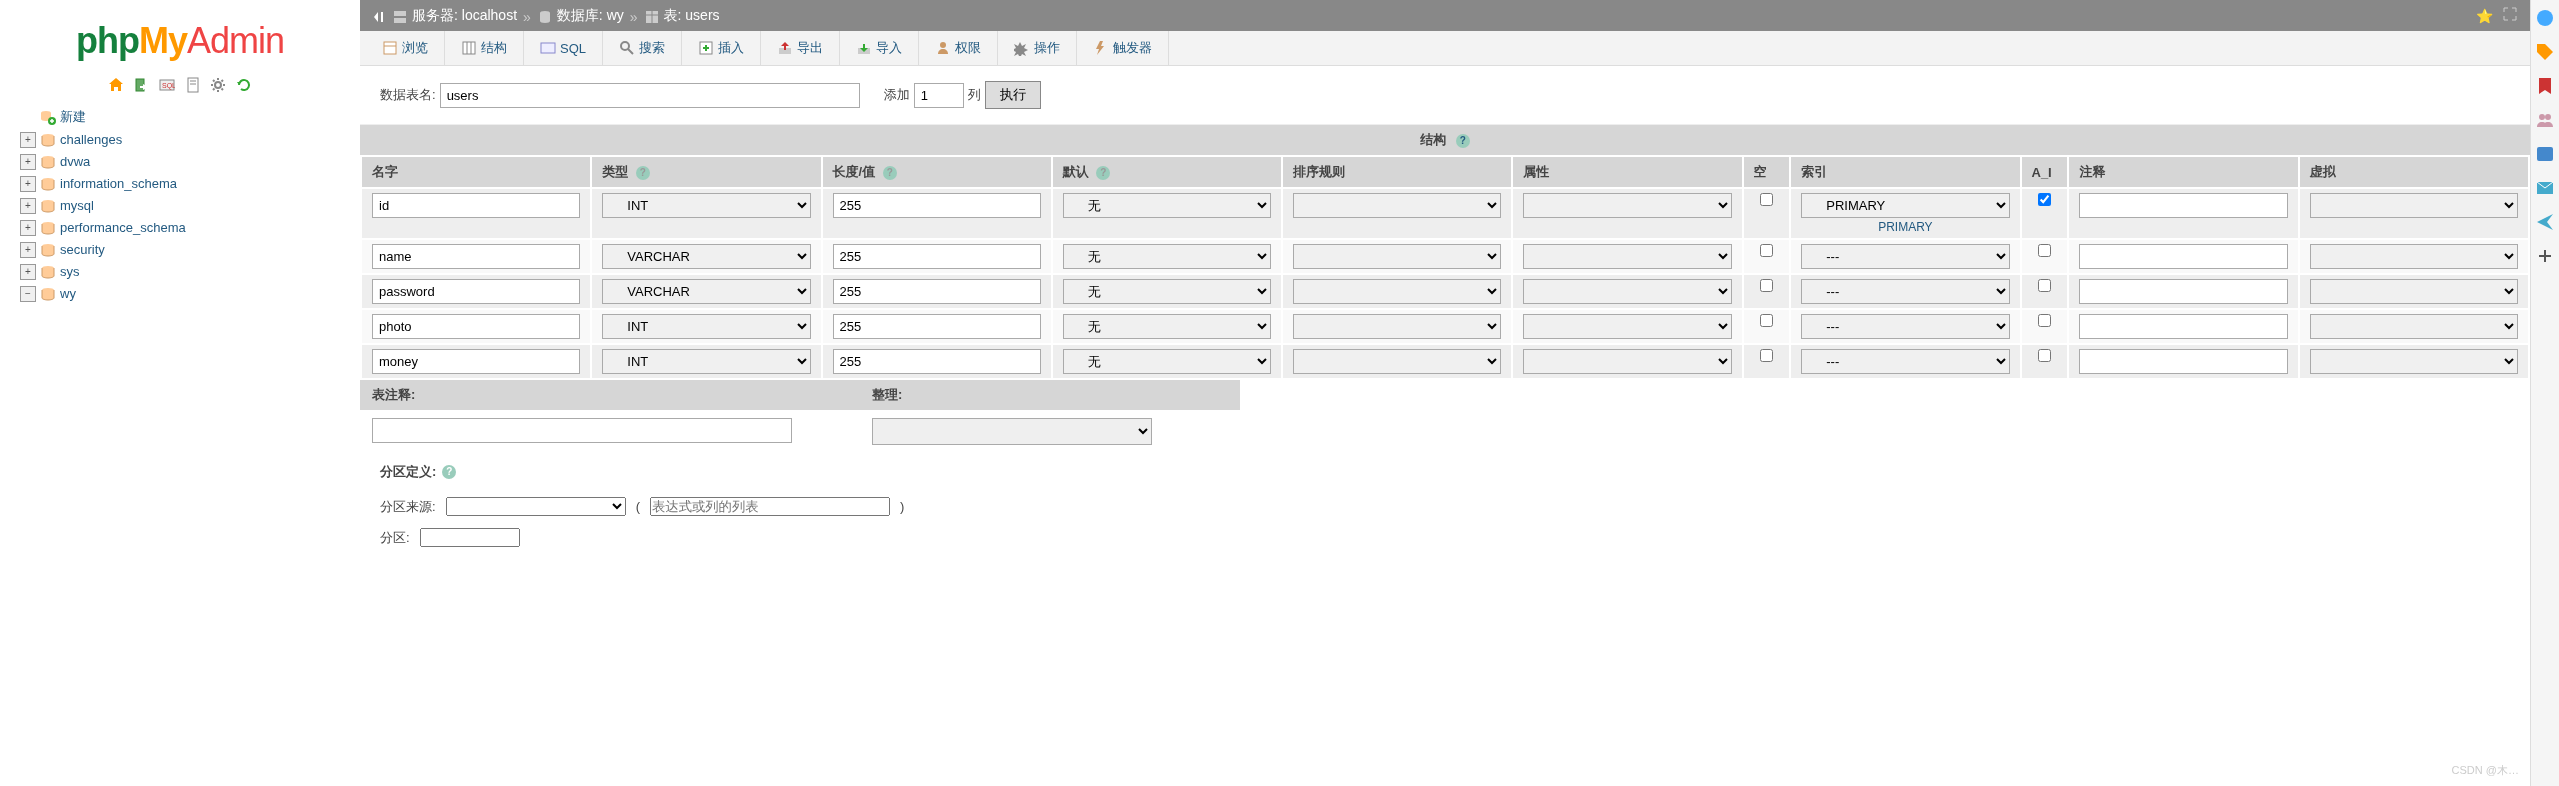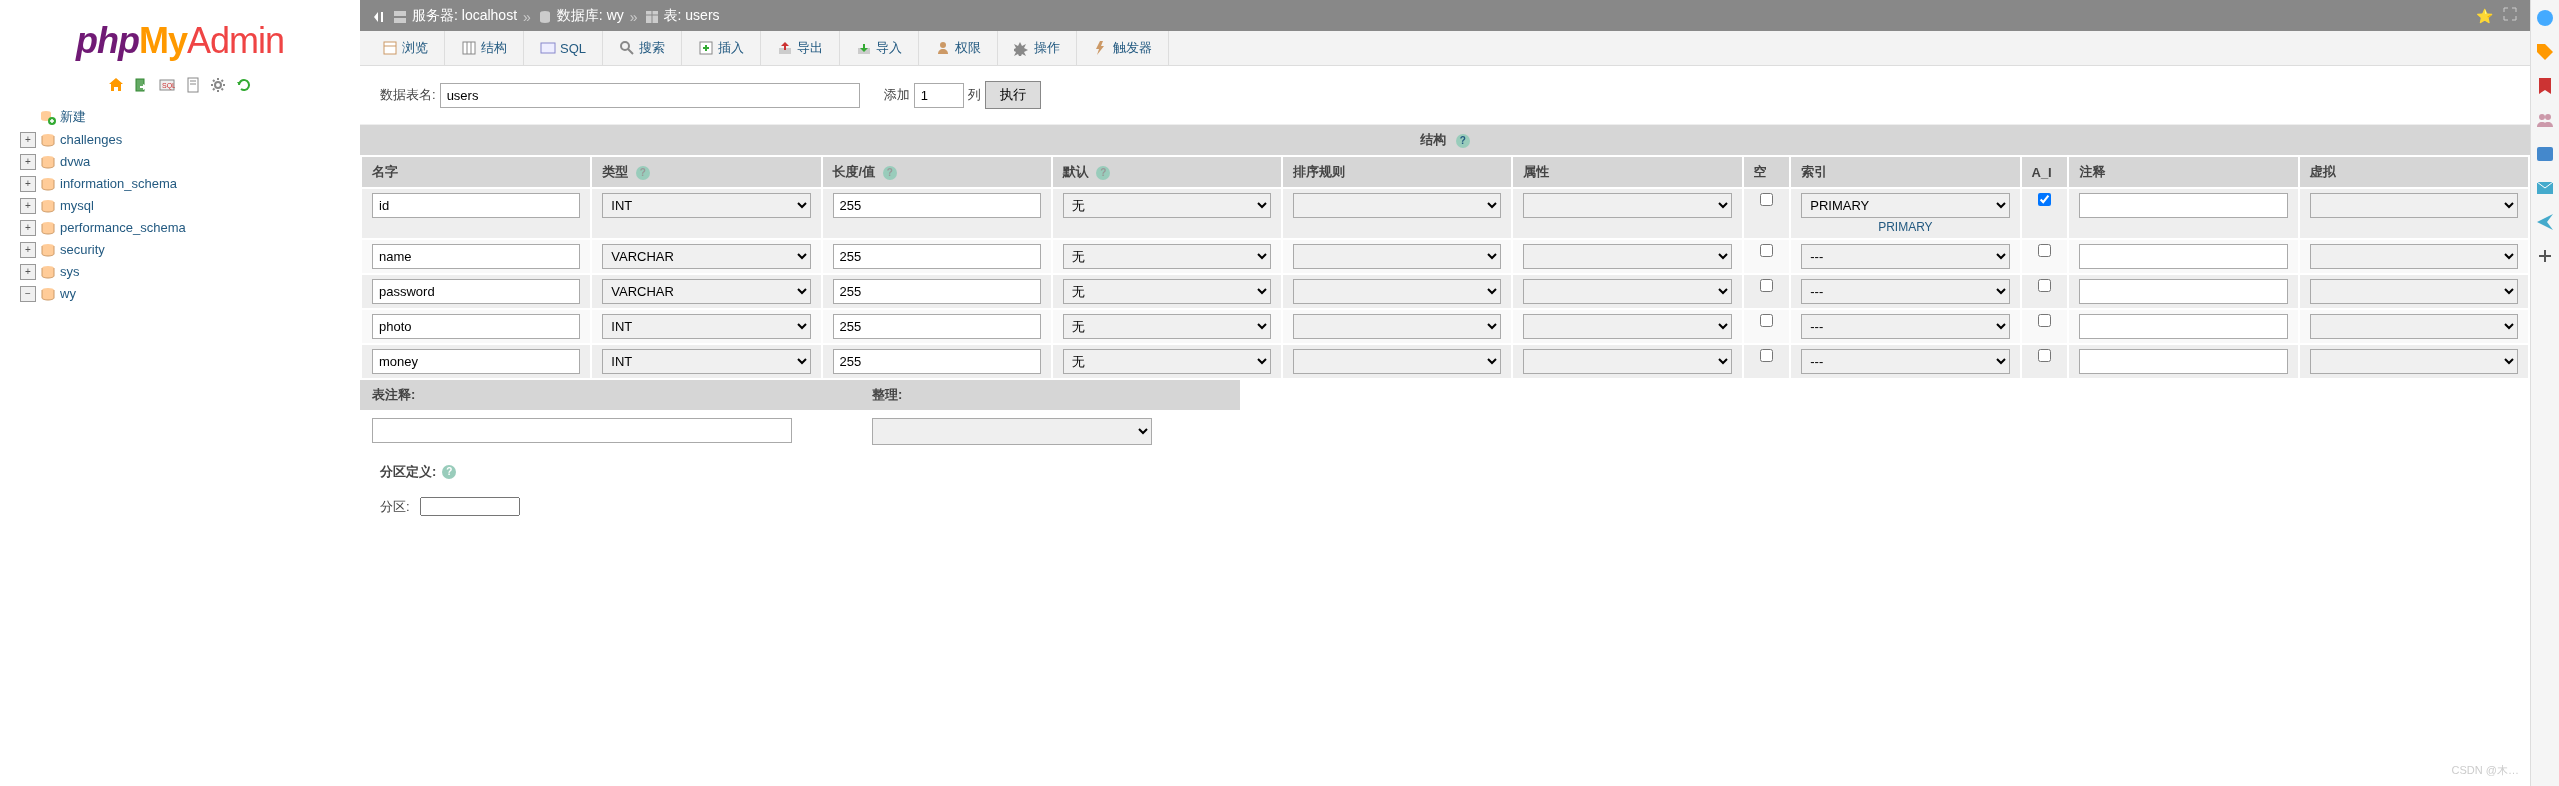--- a/index.html
+++ b/index.html
@@ -1,20 +1,20 @@
 <!DOCTYPE html>
 <html><head>
 <meta charset="utf-8">
 <style>
 * { box-sizing: border-box; margin: 0; padding: 0; }
 body { font-family: sans-serif; font-size: 13px; color: #444; width: 2559px; height: 786px; display: flex; background: #fff; }
 .main-wrapper { display: flex; width: 2530px; }
 .sidebar { width: 360px; background: #fff; padding-top: 10px; }
 .logo { text-align: center; padding: 10px 0; font-size: 36px; font-weight: normal; font-family: Verdana, sans-serif; letter-spacing: -1px; }
-.logo .p1 { color: #701a75; font-style: italic; font-weight: bold; }
+.logo .p1 { color: #15803d; font-weight: bold; }
 .logo .p2 { color: #f90; font-weight: bold; }
 .logo .p3 { color: #ef4444; }
 .toolbar { text-align: center; padding: 4px 0; }
 .toolbar span { margin: 0 3px; cursor: pointer; display: inline-block; width: 16px; height: 16px; vertical-align: middle; }
 .nav-tabs-side { text-align: left; padding: 8px 30px; color: #235a81; }
 .nav-tabs-side span { margin-right: 10px; cursor: pointer; }
 .link-icon { float: right; margin-right: 30px; color: #888; }
 .tree { padding: 8px 20px; }
 .tree-item { padding: 3px 0; display: flex; align-items: center; color: #235a81; cursor: pointer; }
 .tree-item .expand { width: 16px; height: 16px; border: 1px solid #999; display: inline-flex; align-items: center; justify-content: center; margin-right: 4px; font-size: 10px; color: #555; background: #f0f0f0; }
@@ -34,21 +34,21 @@
 .form-row button { border: 1px solid #888; background: #ddd; padding: 4px 14px; border-radius: 0; cursor: pointer; }
 .struct-header { background: #d6d6d6; text-align: center; padding: 6px; font-weight: bold; }
 .struct-header .help { color: #235a81; margin-left: 6px; }
 .struct-table { width: 100%; }
 .struct-table th { background: #d6d6d6; text-align: left; padding: 6px 10px; font-weight: bold; font-size: 13px; }
 .struct-table th .help { color: #999; margin-left: 4px; }
 .struct-table td { padding: 4px 10px; vertical-align: top; }
 .struct-table tr.row-odd { background: #eee; }
 .struct-table tr.row-even { background: #f9f9f9; }
 .struct-table input[type=text] { width: 100%; border: 1px solid #aaa; padding: 4px 6px; font-size: 13px; }
-.struct-table select { width: 100%; border: 1px solid #aaa; padding: 3px 4px; font-size: 13px; background: #f0f0f0; }
+.struct-table select { width: 100%; border: 1px solid #aaa; padding: 3px 20px; font-size: 13px; background: #f0f0f0; }
 .struct-table input[type=checkbox] { margin: auto; display: block; }
 .col-name { width: 200px; }
 .col-type { width: 200px; }
 .col-len { width: 200px; }
 .col-def { width: 200px; }
 .col-coll { width: 200px; }
 .col-attr { width: 200px; margin-top: 23px; }
 .col-null { width: 40px; text-align: center; }
 .col-idx { width: 200px; }
 .col-ai { width: 40px; text-align:center; }
@@ -430,20 +430,27 @@
       <div class="lower-head">整理:</div>
       <div class="lower-body"><select style="width:280px;"><option></option></select></div>
     </div>
   </div>
 
   <div class="partition-head">
     <span>分区定义:</span> 
         <span class="help">?</span>
   </div>
   <div class="partition-row">
+    <span>分区来源:</span>
+    <select style="width:180px;"><option></option></select>
+    <span>(</span>
+    <input type="text" style="width: 240px;" placeholder="表达式或列的列表">
+    <span>)</span>
+  </div>
+  <div class="partition-row">
     <span>分区:</span>
     <input type="text" style="width: 100px;">
   </div>
 </div>
 </div>
 
 <div class="right-sidebar">
   <span class="side-icon"><svg viewBox="0 0 20 20">
         <circle cx="10" cy="10" r="8" fill="#4af"></circle>
       </svg></span>

